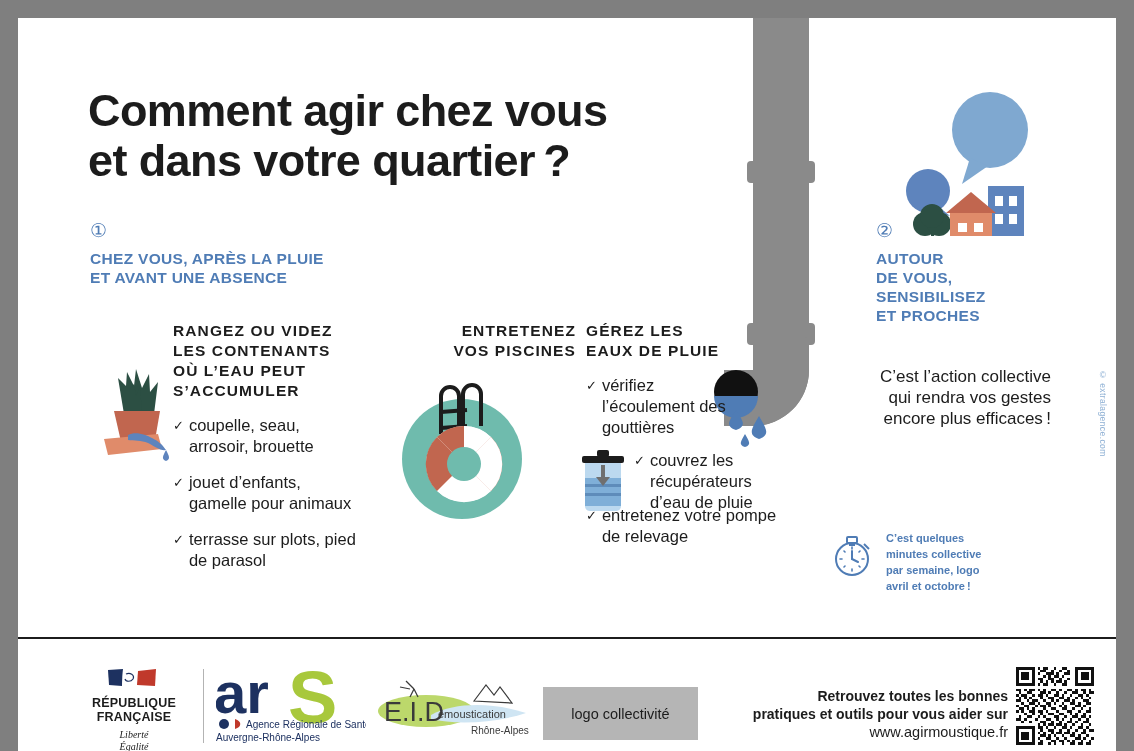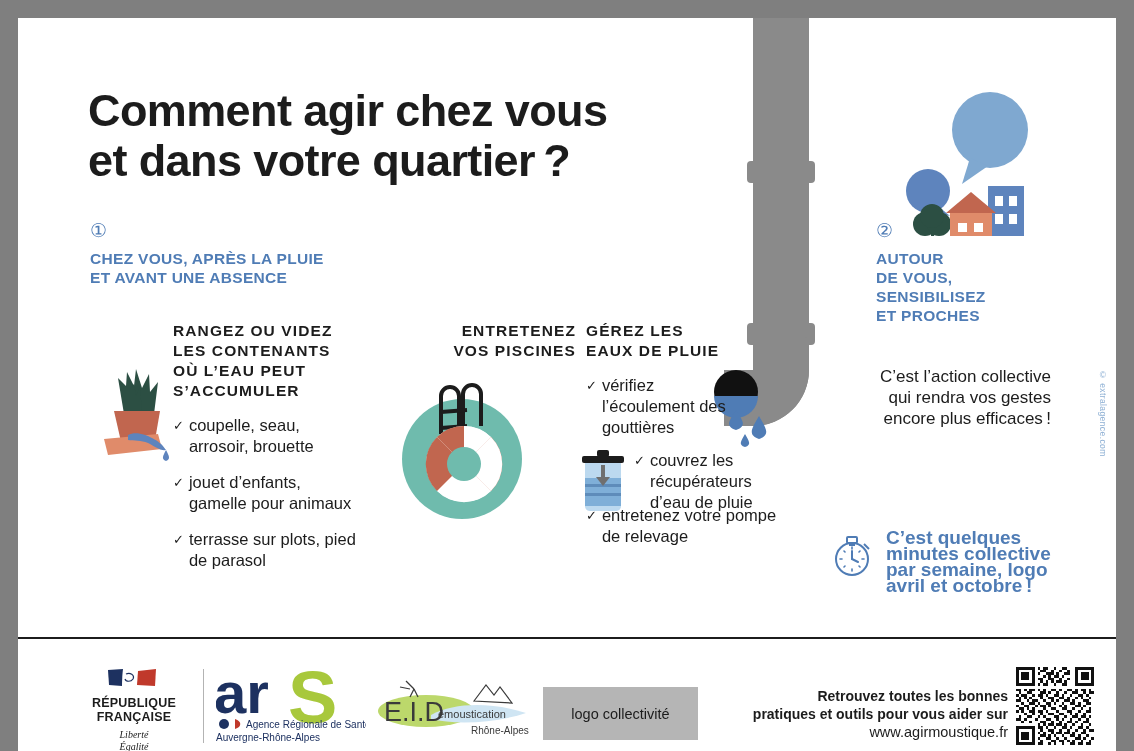--- a/index.html
+++ b/index.html
@@ -66,21 +66,21 @@
 
   
   .barrel-row { position: absolute; left: 568px; top: 432px; width: 200px; display: flex; }
   .barrel-row .spacer { flex: 0 0 48px; }
 
   .neighborhood { position: absolute; left: 882px; top: 68px; width: 140px; height: 150px; }
 
   
   .clock-note { position: absolute; left: 812px; top: 512px; width: 230px; display: flex; gap: 10px; }
   .clock-note .ctxt {
-    font-size: 19px; line-height: 16px; font-weight: bold; color: #4f7cb5;
+    font-size: 11px; line-height: 16px; font-weight: bold; color: #4f7cb5;
   }
 
   
   .credit {
     position: absolute; right: 8px; top: 352px;
     font-size: 8.5px; color: #8eb0d4; letter-spacing: 0.4px;
     writing-mode: vertical-rl; text-orientation: mixed;
   }
 
   

